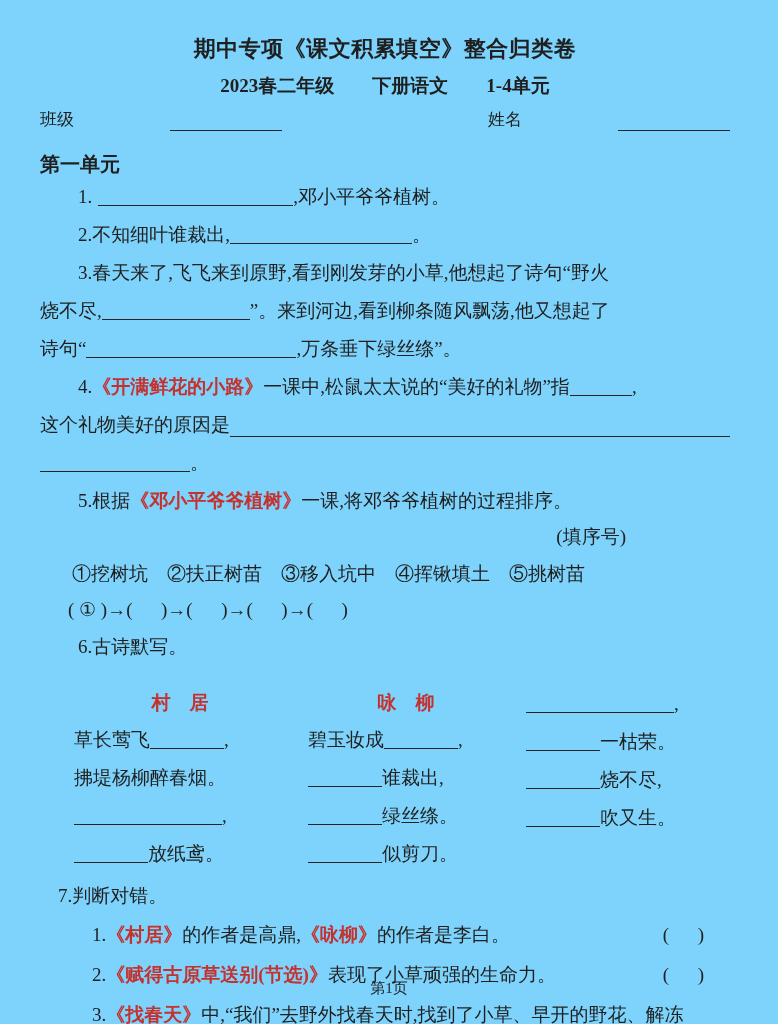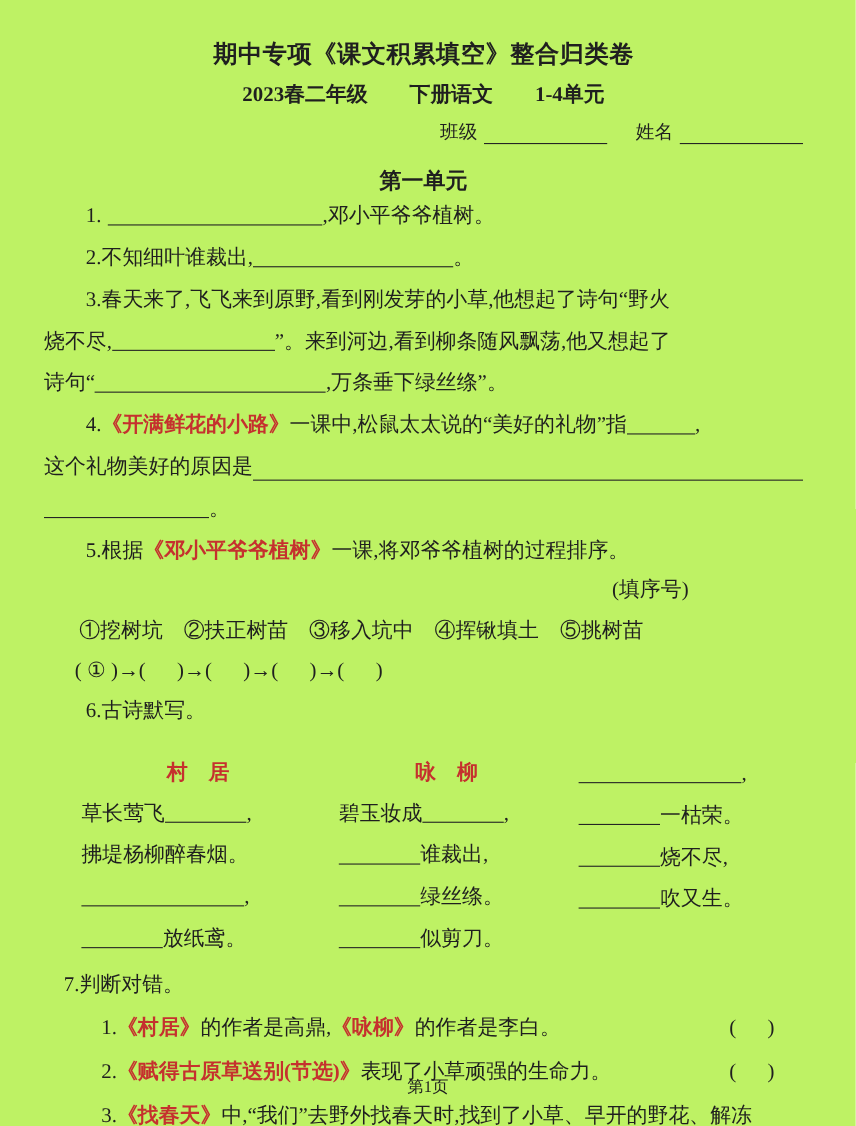--- a/index.html
+++ b/index.html
@@ -1,29 +1,29 @@
 <!DOCTYPE html>
 <html><head>
 <meta charset="utf-8">
 <style>
   html,body{margin:0;padding:0;background:#ffffff;}
   body{font-family:"Liberation Serif","DejaVu Serif",serif;color:#1f1f1f;}
   .page{position:relative;width:778px;height:1024px;box-sizing:border-box;
-        padding:30px 48px 0 40px;overflow:hidden;background:#bef264;}
+        padding:30px 48px 0 40px;overflow:hidden;background:#7dd3fc;}
   
   .title{text-align:center;font-size:22px;font-weight:bold;letter-spacing:.5px;margin:4px 0 0 0;}
   .subtitle{display:flex;justify-content:center;gap:38px;font-size:19px;font-weight:bold;margin-top:9px;}
-  .nameline{display:flex;justify-content:flex-end;align-items:flex-end;gap:6px;font-size:17px;margin-top:9px;}
+  .nameline{display:flex;justify-content:space-between;align-items:flex-end;gap:6px;font-size:17px;margin-top:9px;}
   .nameline .gap{width:14px;}
   
   .blank{display:inline-block;border-bottom:1.5px solid #242424;height:1.02em;vertical-align:-3px;}
   .w62{width:62px}.w112{width:112px}.w148{width:148px}.w150{width:150px}
   .w182{width:182px}.w195{width:195px}.w210{width:210px}
   .red{color:#c5312e;font-weight:600;}
-  .section-title{text-align:center;font-size:20px;font-weight:bold;margin-top:20px;}
+  .section-title{font-size:20px;font-weight:bold;margin-top:20px;}
   .qline{font-size:19px;line-height:38px;}
   .indent{text-indent:38px;}
   .q1 .qnum{margin-right:6px;}
   .flexline{display:flex;align-items:flex-end;font-size:19px;line-height:38px;}
   .flexline .grow{flex:1;border-bottom:1.5px solid #242424;height:1.02em;margin-bottom:7px;}
   .note-right{text-align:right;padding-right:104px;font-size:19px;line-height:34px;}
   .q5-options{font-size:19px;line-height:36px;margin-left:32px;margin-top:2px;}
   .q5-seq{font-size:19px;line-height:36px;margin-left:28px;white-space:pre;}
   
   .poem-grid{display:grid;grid-template-columns:212px 196px 228px;column-gap:22px;

